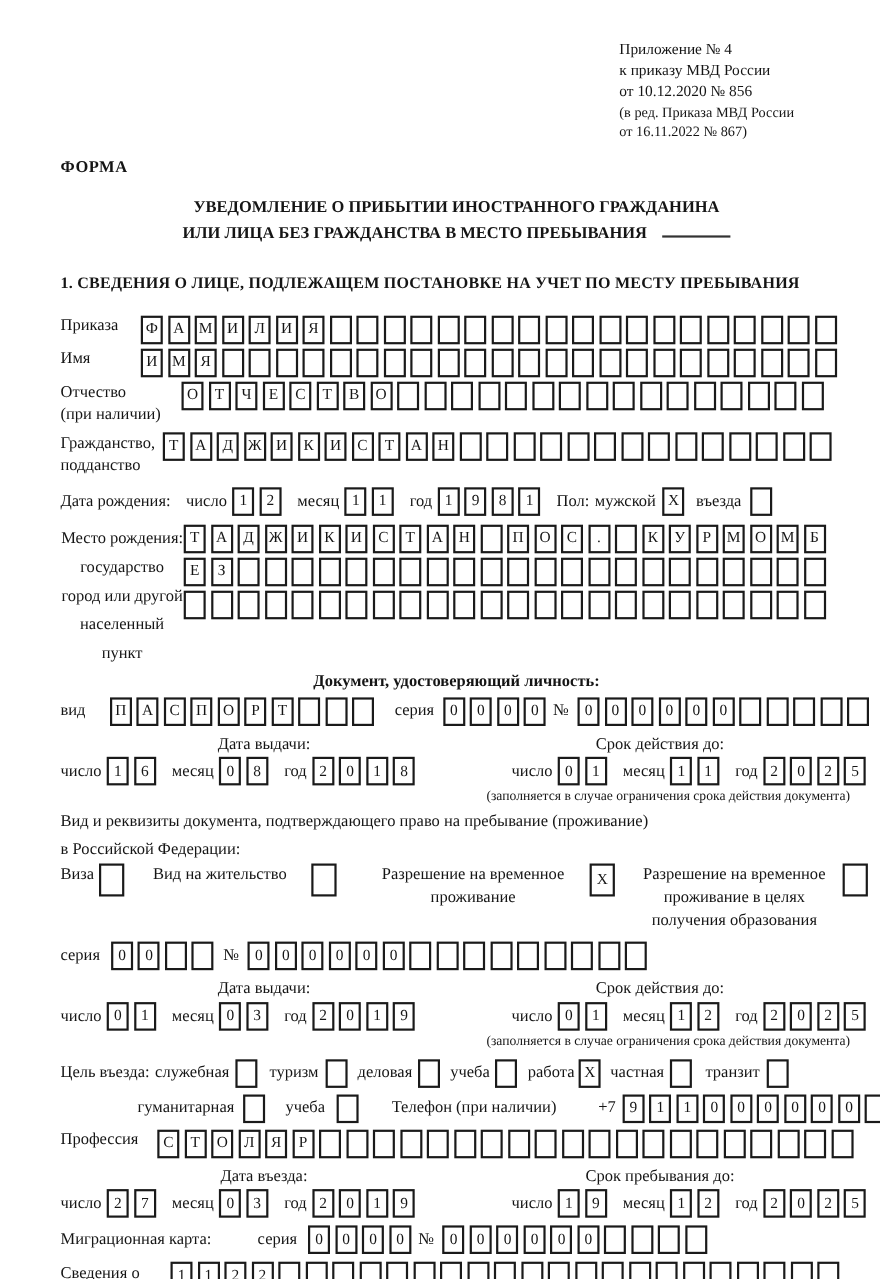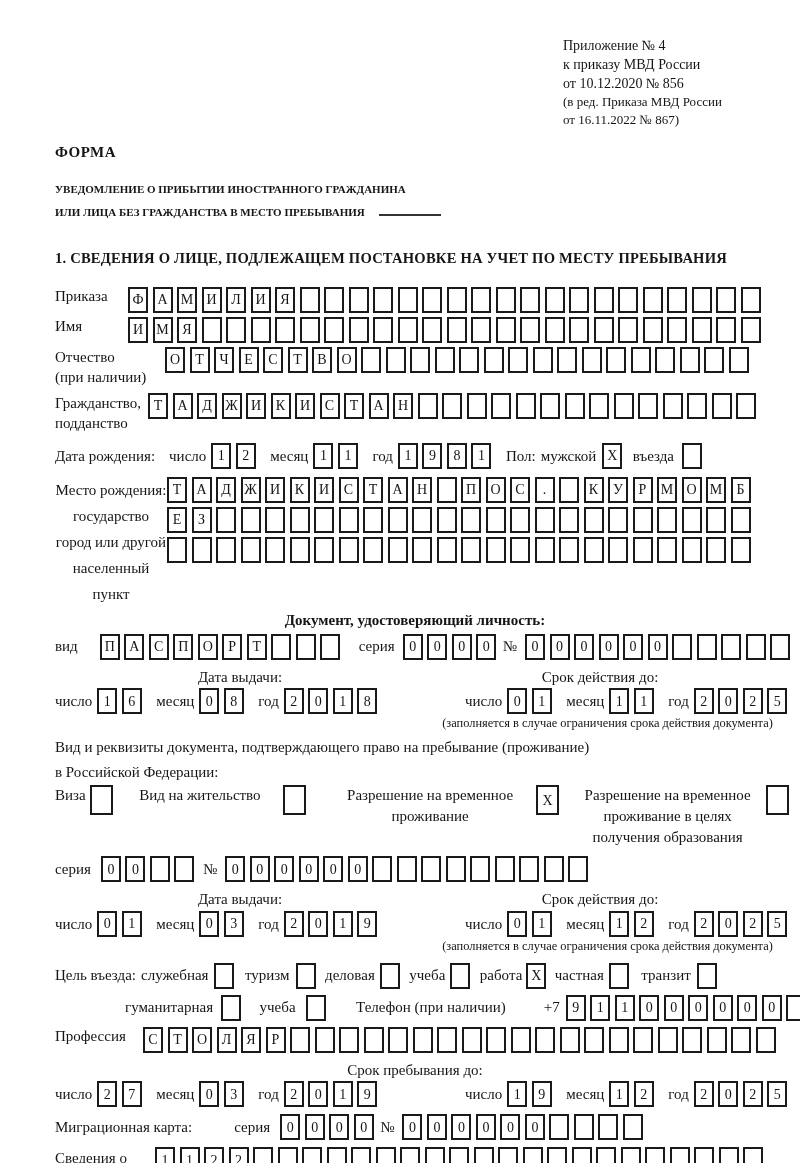--- a/index.html
+++ b/index.html
@@ -7,21 +7,21 @@
     width:800px;height:1163px;box-sizing:border-box;
     background:#ffffff;color:#151515;
     font-family:"Liberation Serif","DejaVu Serif",serif;
     font-size:15px;line-height:1.25;
     padding:36px 25px 0 55px;overflow:hidden;position:relative;
   }
   
   .hdr{margin-left:508px;font-size:14px;line-height:19px;}
   .hdr .small{font-size:13px;line-height:18px;}
   .forma{font-weight:bold;text-align:left;padding-right:35px;margin-top:14px;font-size:15px;letter-spacing:.5px;}
-  .title{text-align:left;font-weight:bold;font-size:11px;margin-top:16px;line-height:22px;}
+  .title{text-align:center;font-weight:bold;font-size:15px;margin-top:16px;line-height:22px;}
   .uline{display:inline-block;width:62px;border-bottom:2px solid #333;height:14px;margin-left:14px;}
   .sec{font-weight:bold;font-size:14.6px;margin-top:26px;letter-spacing:.2px;}
   
   .cells{display:inline-flex;flex:none;}
   .cell{
     box-sizing:border-box;flex:none;width:20px;height:26px;
     border:2px solid #1a1a1a;margin-right:4.5px;
     display:inline-flex;align-items:center;justify-content:center;
     font-size:14px;background:#fff;
   }
@@ -586,20 +586,21 @@
         <span class="cell"></span>
         <span class="cell"></span>
         <span class="cell"></span>
         <span class="cell"></span>
         <span class="cell"></span>
         <span class="cell"></span>
       </span>
   </div>
 
   <div class="dhdr">
+    <span class="l">Дата въезда:</span>
     <span class="r">Срок пребывания до:</span>
   </div>
   <div class="drow">
     <span class="dgrp" style="width:370px;">
       <span class="lbl">число</span>
       <span class="cells">
           <span class="cell">2</span>
           <span class="cell">7</span>
         </span>
       <span class="lbl">месяц</span>

